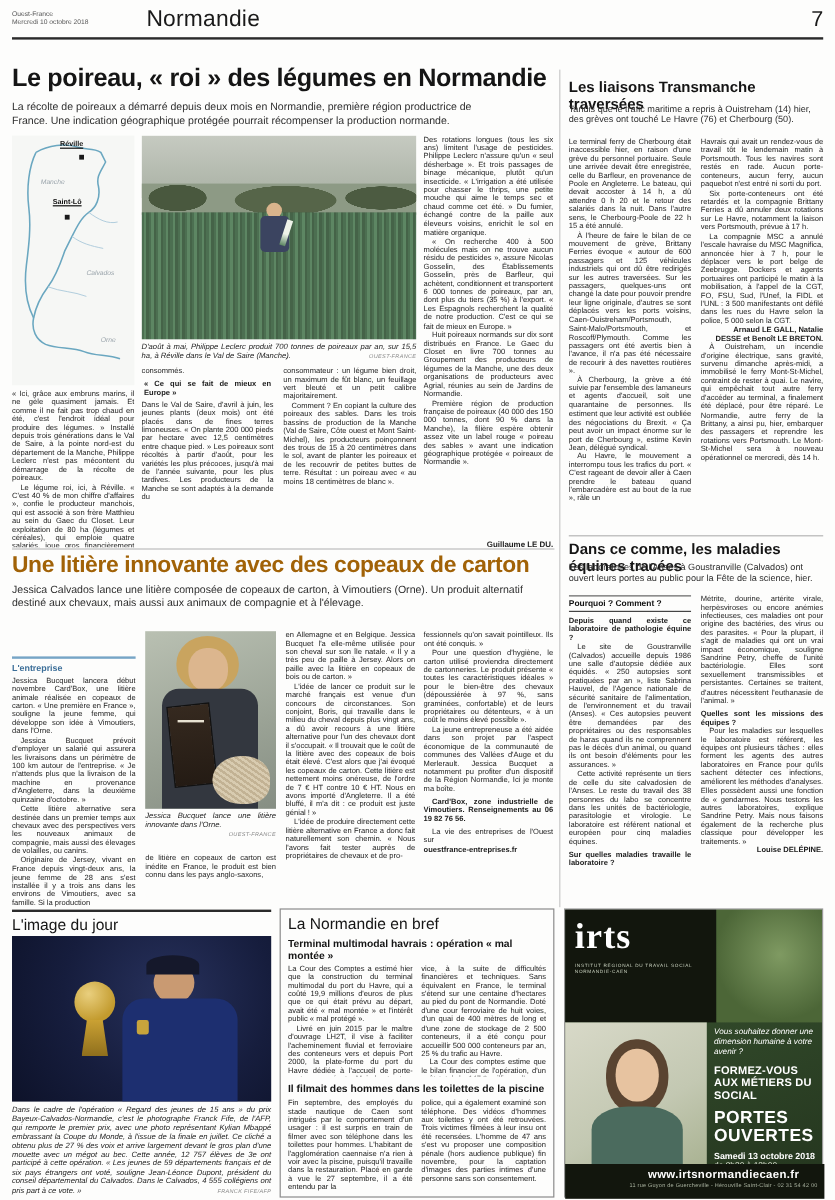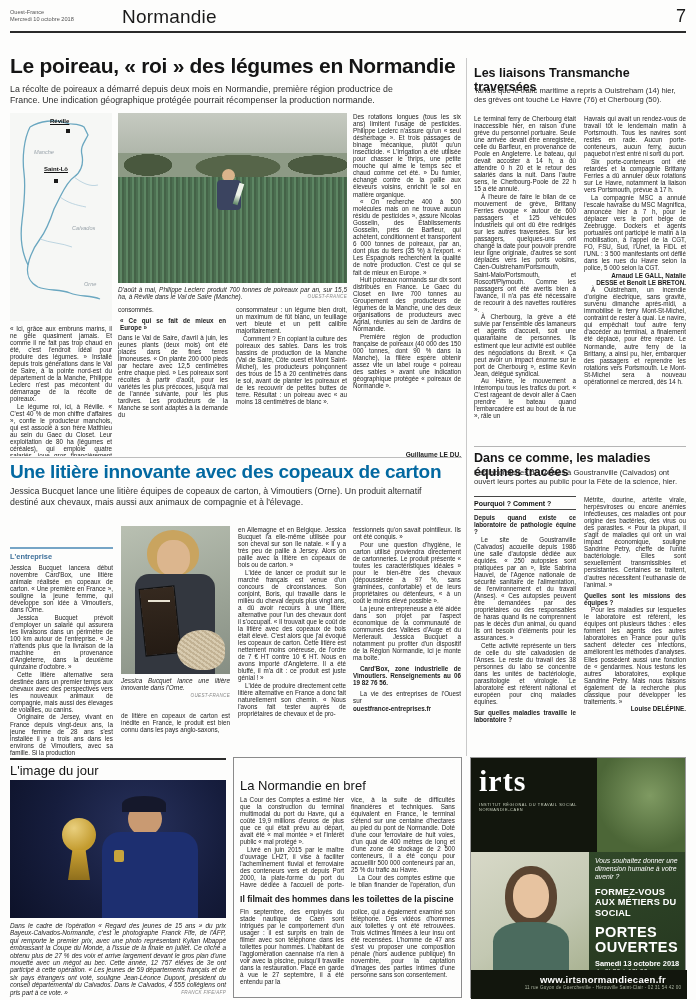--- a/index.html
+++ b/index.html
@@ -5,21 +5,21 @@
   html,body{margin:0;padding:0;background:#e8e8e8;}
   #page{position:relative;width:696px;height:1000px;background:#fdfdfc;font-family:"Liberation Sans",sans-serif;color:#111;overflow:hidden;margin:0 auto;}
   .abs{position:absolute;}
   .rule{background:#2b2b2b;}
   
   .mast-small{font-size:5.6px;line-height:6.6px;color:#555;}
   .section-title{font-size:19px;font-weight:400;letter-spacing:.2px;color:#1a1a1a;}
   .page-num{font-size:18px;font-weight:400;color:#1a1a1a;}
   
   .h-xl{font-size:21px;font-weight:700;letter-spacing:-.3px;color:#151515;line-height:23px;}
-  .h-lg{font-size:19px;font-weight:700;letter-spacing:-.3px;color:#0369a1;line-height:21px;}
+  .h-lg{font-size:19px;font-weight:700;letter-spacing:-.3px;color:#a16207;line-height:21px;}
   .h-md{font-size:12.5px;font-weight:700;color:#151515;line-height:14px;}
   .h-sm{font-size:13px;font-weight:400;color:#151515;}
   .h-brief{font-size:8.6px;font-weight:700;line-height:9.6px;color:#151515;}
   .subhead{font-size:8.8px;line-height:10.6px;color:#2e2e2e;}
   .subhead-sm{font-size:7.6px;line-height:9.2px;color:#2e2e2e;}
   
   .bodycol{overflow:hidden;}
   .bodycol p{margin:0;font-size:6.3px;line-height:7.05px;text-align:justify;color:#1c1c1c;}
   .bodycol p + p{text-indent:7px;margin-top:.5px;}
   .crosshead{font-size:6.9px;font-weight:700;text-align:center;margin:3.5px 2px 3px 2px !important;text-indent:0 !important;line-height:7.6px;}
@@ -148,21 +148,21 @@
   </div>
   <div class="abs bodycol" style="left:584px;top:496px;width:102px;height:258px;">
     <p>Métrite, dourine, artérite virale, herpèsviroses ou encore anémies infectieuses, ces maladies ont pour origine des bactéries, des virus ou des parasites. « Pour la plupart, il s'agit de maladies qui ont un vrai impact économique, souligne Sandrine Petry, cheffe de l'unité bactériologie. Elles sont sexuellement transmissibles et persistantes. Certaines se traitent, d'autres nécessitent l'euthanasie de l'animal. »</p>
     <p class="qtitle">Quelles sont les missions des équipes ?</p>
     <p>Pour les maladies sur lesquelles le laboratoire est référent, les équipes ont plusieurs tâches : elles forment les agents des autres laboratoires en France pour qu'ils sachent détecter ces infections, améliorent les méthodes d'analyses. Elles possèdent aussi une fonction de « gendarmes. Nous testons les autres laboratoires, explique Sandrine Petry. Mais nous faisons également de la recherche plus classique pour développer les traitements. »</p>
     <p class="byline" style="text-align:right;">Louise DELÉPINE.</p>
   </div>
 
   <div class="abs rule" style="left:10px;top:457px;width:452px;height:1px;background:#bdbdbd;"></div>
   <div class="abs h-lg" style="left:10px;top:461px;width:452px;">Une litière innovante avec des copeaux de carton</div>
-  <div class="abs subhead" style="left:10px;top:486px;width:432px;">Jessica Bucquet lance une litière équipes de copeaux de carton, à Vimoutiers (Orne). Un produit alternatif destiné aux chevaux, mais aussi aux animaux de compagnie et à l'élevage.</div>
+  <div class="abs subhead" style="left:10px;top:486px;width:432px;">Jessica Calvados lance une litière composée de copeaux de carton, à Vimoutiers (Orne). Un produit alternatif destiné aux chevaux, mais aussi aux animaux de compagnie et à l'élevage.</div>
 
   <div class="abs bodycol entbox" style="left:10px;top:526px;width:103px;height:230px;">
     <div class="boxtitle">L'entreprise</div>
     <p>Jessica Bucquet lancera début novembre Card'Box, une litière animale réalisée en copeaux de carton. « Une première en France », souligne la jeune femme, qui développe son idée à Vimoutiers, dans l'Orne.</p>
     <p>Jessica Bucquet prévoit d'employer un salarié qui assurera les livraisons dans un périmètre de 100 km autour de l'entreprise. « Je n'attends plus que la livraison de la machine en provenance d'Angleterre, dans la deuxième quinzaine d'octobre. »</p>
     <p>Cette litière alternative sera destinée dans un premier temps aux chevaux avec des perspectives vers les nouveaux animaux de compagnie, mais aussi des élevages de volailles, ou canins.</p>
     <p>Originaire de Jersey, vivant en France depuis vingt-deux ans, la jeune femme de 28 ans s'est installée il y a trois ans dans les environs de Vimoutiers, avec sa famille. Si la production</p>
   </div>
 
   <div class="ph" style="left:121px;top:526px;width:109px;height:148px;background:linear-gradient(160deg,#b9c0b2,#9aa295 60%,#868e83);">
@@ -203,22 +203,23 @@
     <div class="abs" style="left:92px;top:52px;width:96px;height:86px;border-radius:18px 18px 0 0;background:#1d2f70;"></div>
     <div class="abs" style="left:104px;top:70px;width:10px;height:12px;background:#c7a43c;border-radius:2px;"></div>
     <div class="abs" style="left:52px;top:38px;width:34px;height:34px;border-radius:50%;background:radial-gradient(circle at 35% 30%,#e9cf7e,#c39b2e 70%);"></div>
     <div class="abs" style="left:58px;top:70px;width:22px;height:30px;background:linear-gradient(#caa133,#8f6f1d);clip-path:polygon(20% 0,80% 0,100% 100%,0 100%);"></div>
   </div>
   <div class="abs caption" style="left:10px;top:922px;width:216px;">
     <span>Dans le cadre de l'opération « Regard des jeunes de 15 ans » du prix Bayeux-Calvados-Normandie, c'est le photographe Franck Fife, de l'AFP, qui remporte le premier prix, avec une photo représentant Kylian Mbappé embrassant la Coupe du Monde, à l'issue de la finale en juillet. Ce cliché a obtenu plus de 27 % des voix et arrive largement devant le gros plan d'une mouette avec un mégot au bec. Cette année, 12 757 élèves de 3e ont participé à cette opération. « Les jeunes de 59 départements français et de six pays étrangers ont voté, souligne Jean-Léonce Dupont, président du conseil départemental du Calvados. Dans le Calvados, 4 555 collégiens ont pris part à ce vote. »</span>
     <span class="credit" style="float:right;">FRANCK FIFE/AFP</span>
   </div>
 
-  <div class="abs" style="left:233px;top:757px;width:229px;height:241px;border:1px solid #8b8b8b;box-sizing:border-box;padding:20px 6px;">
+  <div class="abs" style="left:233px;top:757px;width:229px;height:241px;border:1px solid #8b8b8b;box-sizing:border-box;padding:4px 6px;">
     <div class="h-sm">La Normandie en bref</div>
+    <div class="h-brief" style="margin-top:5px;">Terminal multimodal havrais : opération « mal montée »</div>
     <div style="display:flex;gap:7px;margin-top:3px;height:93px;">
       <div class="bodycol" style="width:105px;">
         <p>La Cour des Comptes a estimé hier que la construction du terminal multimodal du port du Havre, qui a coûté 19,9 millions d'euros de plus que ce qui était prévu au départ, avait été « mal montée » et l'intérêt public « mal protégé ».</p>
         <p>Livré en juin 2015 par le maître d'ouvrage LH2T, il vise à faciliter l'acheminement fluvial et ferroviaire des conteneurs vers et depuis Port 2000, la plate-forme du port du Havre dédiée à l'accueil de porte-conteneurs géants. Mais la structure avait été placée en redressement judiciaire quelques mois après sa mise en ser-</p>
       </div>
       <div class="bodycol" style="width:105px;">
         <p>vice, à la suite de difficultés financières et techniques. Sans équivalent en France, le terminal s'étend sur une centaine d'hectares au pied du pont de Normandie. Doté d'une cour ferroviaire de huit voies, d'un quai de 400 mètres de long et d'une zone de stockage de 2 500 conteneurs, il a été conçu pour accueillir 500 000 conteneurs par an, 25 % du trafic au Havre.</p>
         <p>La Cour des comptes estime que le bilan financier de l'opération, d'un coût total de 147,9 millions d'euros, entièrement financée par l'argent public, s'avère « fortement déséquilibré » entre acteurs publics et privés ».</p>
       </div>
     </div>

